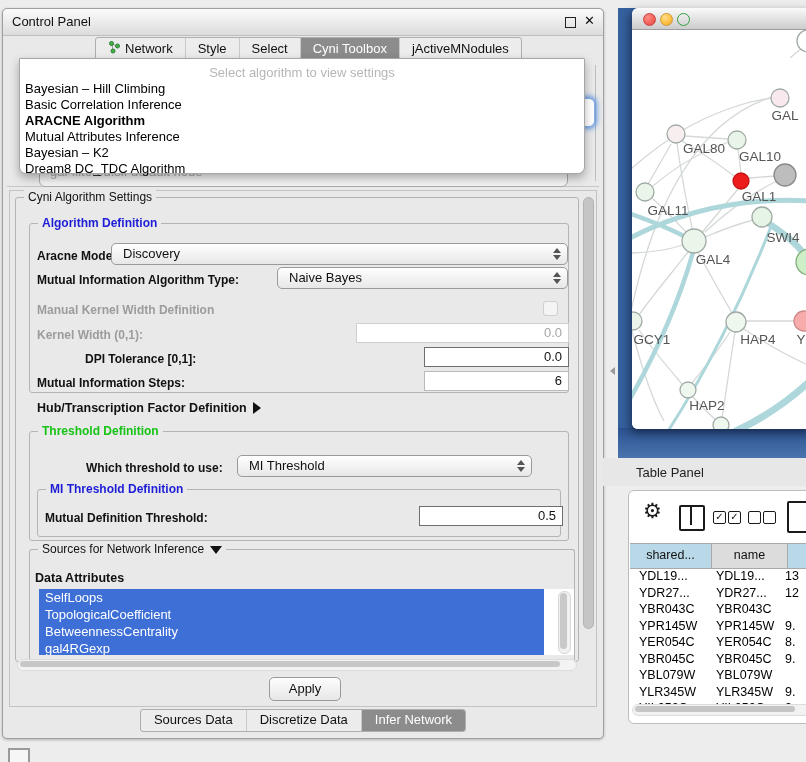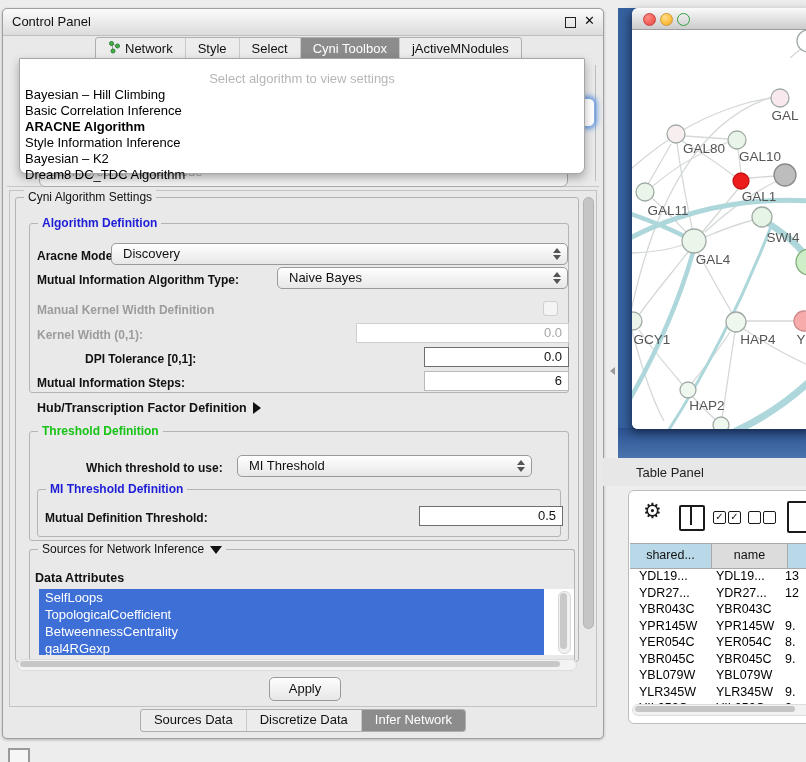--- a/index.html
+++ b/index.html
@@ -29,21 +29,21 @@
   .ghost-combo{position:absolute;left:36px;top:150px;width:527px;height:26px;z-index:5;
       border:1px solid #ababab;border-radius:6px;background:#f3f3f3;overflow:hidden;}
   .ghost-combo span{position:absolute;left:10px;top:4px;font-size:13px;color:#a9a9a9;}
   .ghost-vline{position:absolute;left:592px;top:56px;width:1px;height:116px;background:#bdbdbd;z-index:4;}
   .ghost-blue{position:absolute;left:574px;top:89px;width:16px;height:27px;z-index:6;background:#fff;
       border:1px solid #86b0e6;border-radius:6px;box-shadow:0 0 5px 2px rgba(80,140,225,.85);}
 
   
   .dd{position:absolute;left:16px;top:49px;width:564px;height:114px;z-index:30;background:#fff;
       border:1px solid #a6a6a6;border-radius:1px 1px 7px 7px;box-shadow:0 4px 10px rgba(0,0,0,.3);}
-  .dd-ph{height:16px;text-align:center;font-size:13px;color:#b6b6b6;padding-top:12px;}
+  .dd-ph{height:16px;text-align:center;font-size:13px;color:#b6b6b6;padding-top:6px;}
   .dd-item{height:16.1px;line-height:16.1px;font-size:13px;color:#000;padding-left:5px;white-space:nowrap;}
   .dd-sel{font-weight:bold;}
 
   .sep{position:absolute;left:4px;top:177px;width:592px;height:1px;background:#c6c6c6;}
   .settings-box{position:absolute;left:6px;top:181px;width:586px;height:515px;border:1px solid #c3c3c3;background:#e9e9e9;}
 
   
   .gb{position:absolute;border:1px solid #b4b4b4;border-radius:3px;}
   .gt{position:absolute;top:-8px;left:8px;background:#e9e9e9;padding:0 4px;font-size:12px;font-weight:bold;color:#111;white-space:nowrap;}
   .gt.plain{font-weight:normal;}
@@ -171,21 +171,21 @@
     <div class="ghost-combo">
       <span>gal-filtered.sif default node</span>
     </div>
 
     <div class="dd">
       <div class="dd-ph">Select algorithm to view settings</div>
       <div>
           <div class="dd-item">Bayesian – Hill Climbing</div>
           <div class="dd-item">Basic Correlation Inference</div>
           <div class="dd-item dd-sel">ARACNE Algorithm</div>
-          <div class="dd-item">Style Information Inference</div>
+          <div class="dd-item">Mutual Attributes Inference</div>
           <div class="dd-item">Bayesian – K2</div>
           <div class="dd-item">Dream8 DC_TDC Algorithm</div>
         </div>
     </div>
 
     <div class="sep"></div>
     <div class="settings-box"></div>
 
     <div class="gb" style="left:12px;top:188px;width:562px;height:463px;">
       <span class="gt plain">Cyni Algorithm Settings</span>

